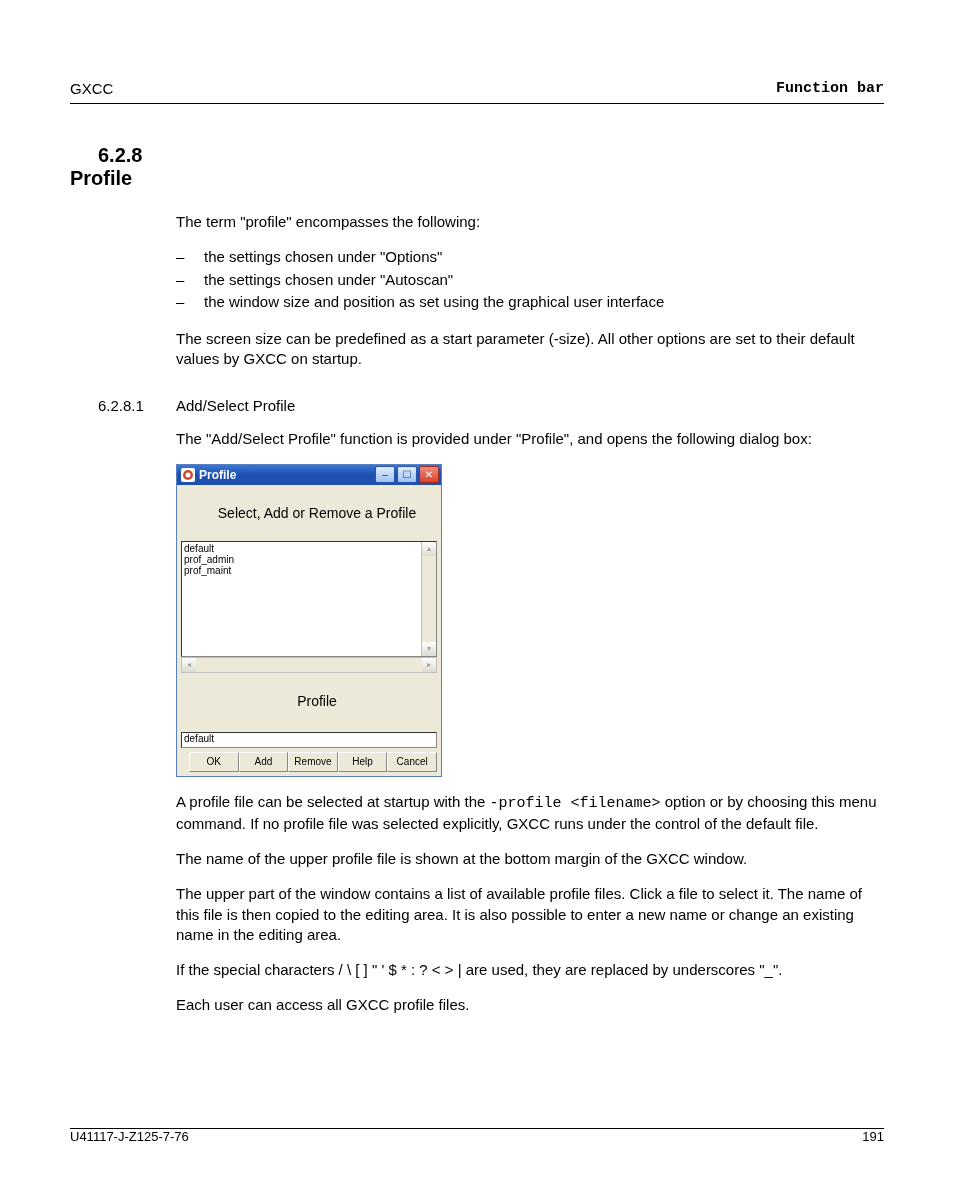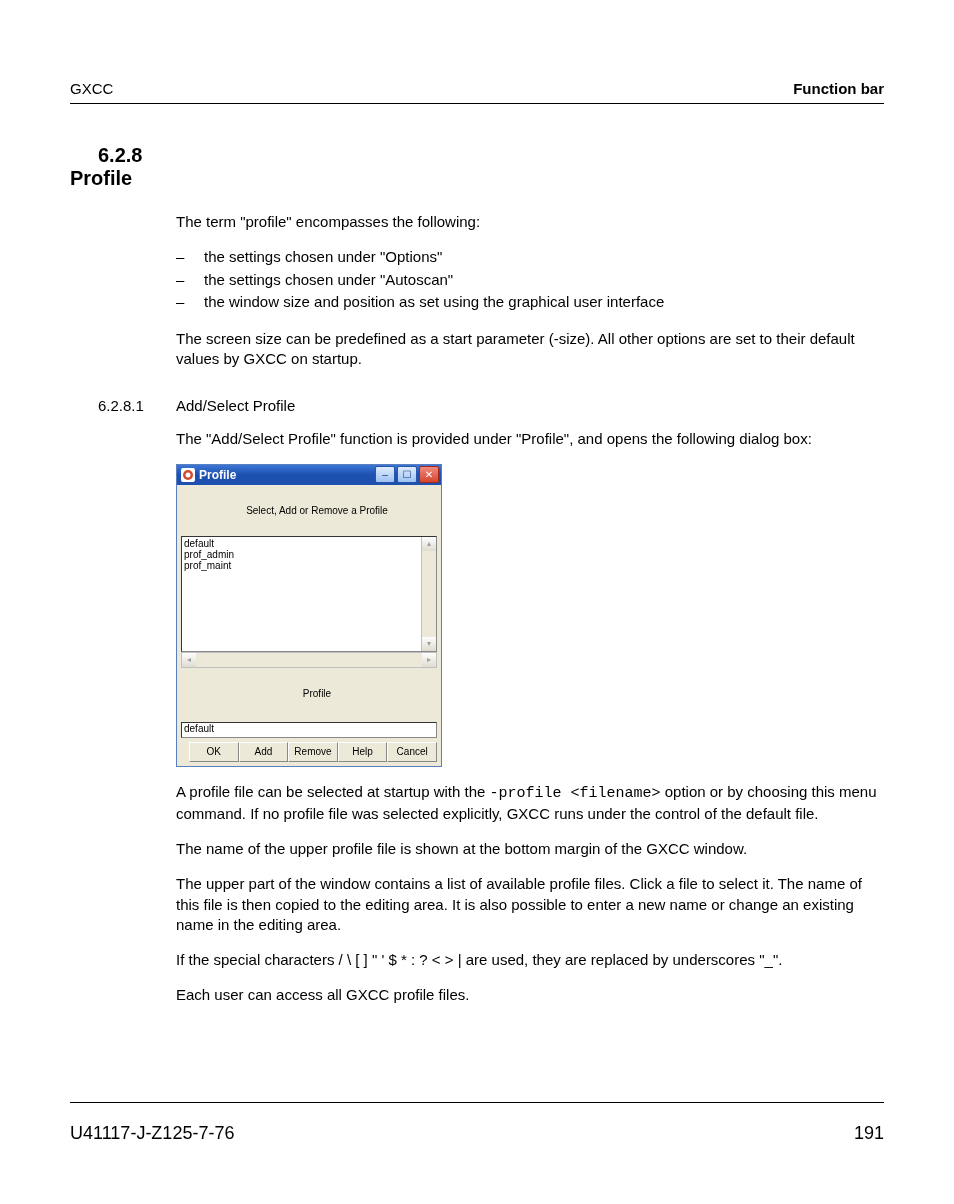--- a/index.html
+++ b/index.html
@@ -16,21 +16,21 @@
     position: relative;
   }
   .header-line {
     display: flex;
     justify-content: space-between;
     font-size: 15px;
     padding-bottom: 6px;
     border-bottom: 1.5px solid #000;
     margin-bottom: 40px;
   }
-  .header-right { font-weight: bold; }
+  .header-right { font-weight: bold; font-family: Liberation Mono, monospace; }
   .section-head {
     display: flex;
     font-weight: bold;
     font-size: 20px;
     margin-bottom: 22px;
     flex-direction: column;
   }
   .section-num { width: 78px; margin-left: 28px; }
   .sub-head {
     display: flex;
@@ -82,21 +82,21 @@
     display: flex; align-items: center; justify-content: center;
     color: #163d82;
     font-size: 10px;
   }
   .win-btn.close {
     background: linear-gradient(to bottom, #f08a7c, #d64531);
     color: #fff; border-color: #a02a1a;
   }
   .dlg-label {
     text-align: center;
-    font-size: 10px;
+    font-size: 14px;
     padding: 20px 0;
     margin-left: 16px;
   }
   .listbox {
     background: #fff;
     border: 1px inset #888;
     margin: 0 4px;
     height: 112px;
     overflow: hidden;
     position: relative;
@@ -144,24 +144,24 @@
     background:#ece9d8;
     border:1px solid #888;
     border-top-color:#fff; border-left-color:#fff;
     font-size:10px;
     display:flex;align-items:center;justify-content:center;
   }
   .footer-line {
     position: absolute;
     left: 70px; right: 70px; bottom: 60px;
     border-top: 1.5px solid #000;
-    padding-top: 20px;
+    padding-top: 0;
     display: flex;
     justify-content: space-between;
-    font-size: 18px;
+    font-size: 13px;
   }
 </style>
 </head>
 <body>
 
 <div class="page">
 
   <div class="header-line">
     <span>GXCC</span>
     <span class="header-right">Function bar</span>

